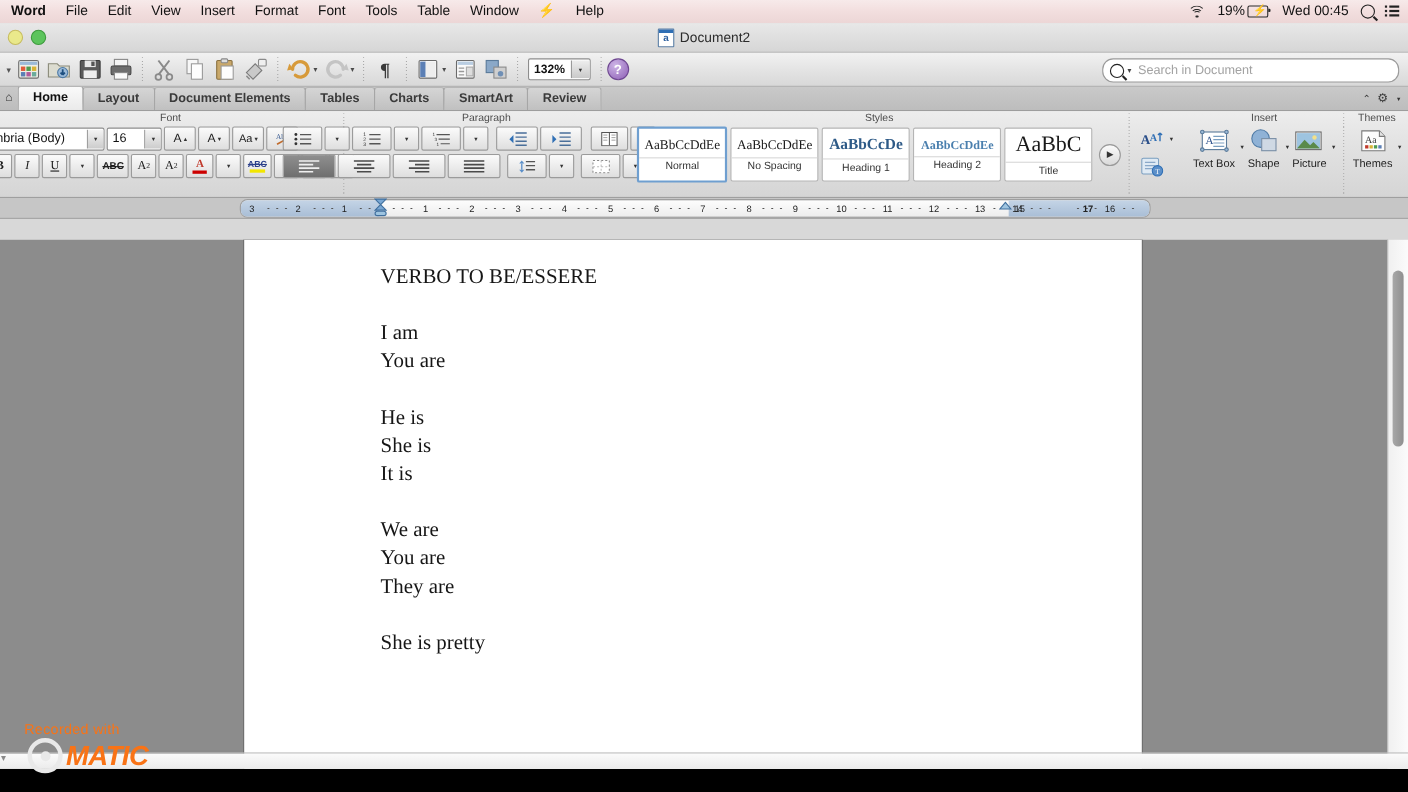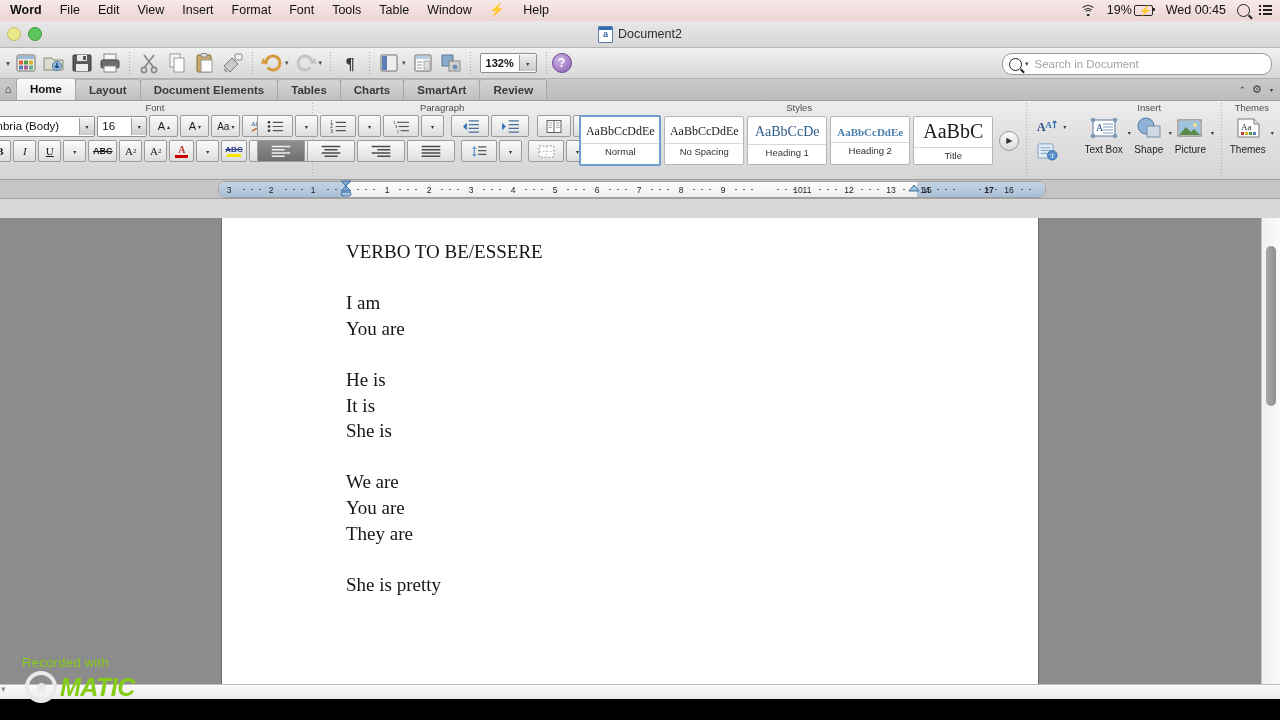--- a/index.html
+++ b/index.html
@@ -173,21 +173,21 @@
   .vthumb{position:absolute;left:4px;top:28px;width:10px;height:160px;border-radius:5px;
     background:linear-gradient(to right,#a8a8a8,#8f8f8f);}
   .vscroll .ar{position:absolute;right:3px;bottom:2px;font-size:8px;color:#666;}
 
   
   .statusbar{position:absolute;left:0;bottom:0;width:1280px;height:14px;
     background:linear-gradient(to bottom,#fbfbfb,#ebebeb);border-top:1px solid #bdbdbd;}
   .statusbar .hcorner{position:absolute;left:1px;top:-1px;font-size:9px;color:#8a8a8a;}
 
   
-  .wm{position:absolute;left:22px;top:655px;color:#84cc16;}
+  .wm{position:absolute;left:22px;top:655px;color:#f97316;}
   .wm .r1{font-size:13px;letter-spacing:.3px;margin-bottom:1px;}
   .wm .r2{display:flex;align-items:center;font-size:25px;font-weight:bold;font-style:italic;letter-spacing:-.5px;}
   .wm .ring{width:24px;height:24px;border-radius:50%;border:4px solid #e9e9e9;margin:0 3px;
     display:flex;align-items:center;justify-content:center;}
   .wm .ring i{width:9px;height:9px;border-radius:50%;background:#e9e9e9;}
 </style>
 </head>
 <body>
 
 <div class="screen">
@@ -585,21 +585,21 @@
         <div class="gallery">
           <div class="sty sel">
             <div class="prev" style="font-size:12px;">AaBbCcDdEе</div>
             <div class="nm">Normal</div>
           </div>
           <div class="sty">
             <div class="prev" style="font-size:12px;">AaBbCcDdEе</div>
             <div class="nm">No Spacing</div>
           </div>
           <div class="sty">
-            <div class="prev" style="font-size:14px;font-weight:normal;color:#2e5a87;">AaBbCcDе</div>
+            <div class="prev" style="font-size:14px;font-weight:bold;color:#2e5a87;">AaBbCcDе</div>
             <div class="nm">Heading 1</div>
           </div>
           <div class="sty">
             <div class="prev" style="font-size:11px;font-weight:bold;color:#4a7fae;">AaBbCcDdEе</div>
             <div class="nm">Heading 2</div>
           </div>
           <div class="sty">
             <div class="prev" style="font-size:20px;">AaBbC</div>
             <div class="nm">Title</div>
           </div>
@@ -753,21 +753,21 @@
           <span class="rdot" style="left:440px;"></span>
           <span class="rdot" style="left:448px;"></span>
         <span class="rtick" style="left:462px;">8</span>
         <span class="rdot" style="left:474px;"></span>
           <span class="rdot" style="left:482px;"></span>
           <span class="rdot" style="left:490px;"></span>
         <span class="rtick" style="left:504px;">9</span>
         <span class="rdot" style="left:516px;"></span>
           <span class="rdot" style="left:524px;"></span>
           <span class="rdot" style="left:532px;"></span>
-        <span class="rtick" style="left:546px;margin-left:33px;">10</span>
+        <span class="rtick" style="left:546px;">10</span>
         <span class="rdot" style="left:558px;"></span>
           <span class="rdot" style="left:566px;"></span>
           <span class="rdot" style="left:574px;"></span>
         <span class="rtick" style="left:588px;">11</span>
         <span class="rdot" style="left:600px;"></span>
           <span class="rdot" style="left:608px;"></span>
           <span class="rdot" style="left:616px;"></span>
         <span class="rtick" style="left:630px;">12</span>
         <span class="rdot" style="left:642px;"></span>
           <span class="rdot" style="left:650px;"></span>
@@ -805,22 +805,22 @@
 
     <div class="docarea">
       <div class="pagewrap">
         <div class="doctext">
           <div class="ln" style="margin-bottom:0;">VERBO TO BE/ESSERE</div>
           <div class="blank"></div>
           <div class="ln">I am</div>
           <div class="ln">You are</div>
           <div class="blank"></div>
           <div class="ln">He is</div>
+          <div class="ln">She is</div>
           <div class="ln">It is</div>
-          <div class="ln">She is</div>
           <div class="blank"></div>
           <div class="ln">We are</div>
           <div class="ln">You are</div>
           <div class="ln">They are</div>
           <div class="blank"></div>
           <div class="ln">She is pretty</div>
         </div>
       </div>
 
     </div>

